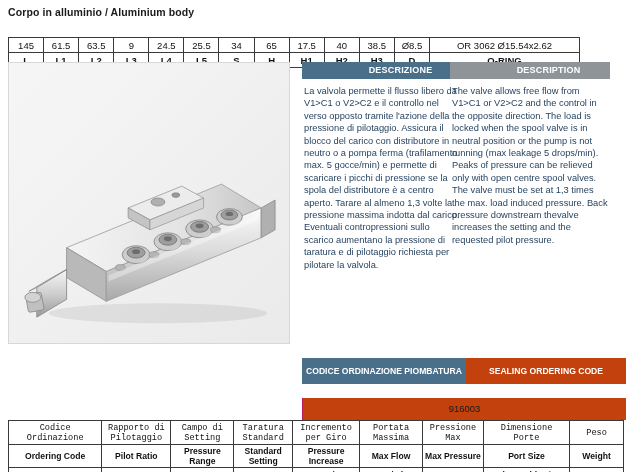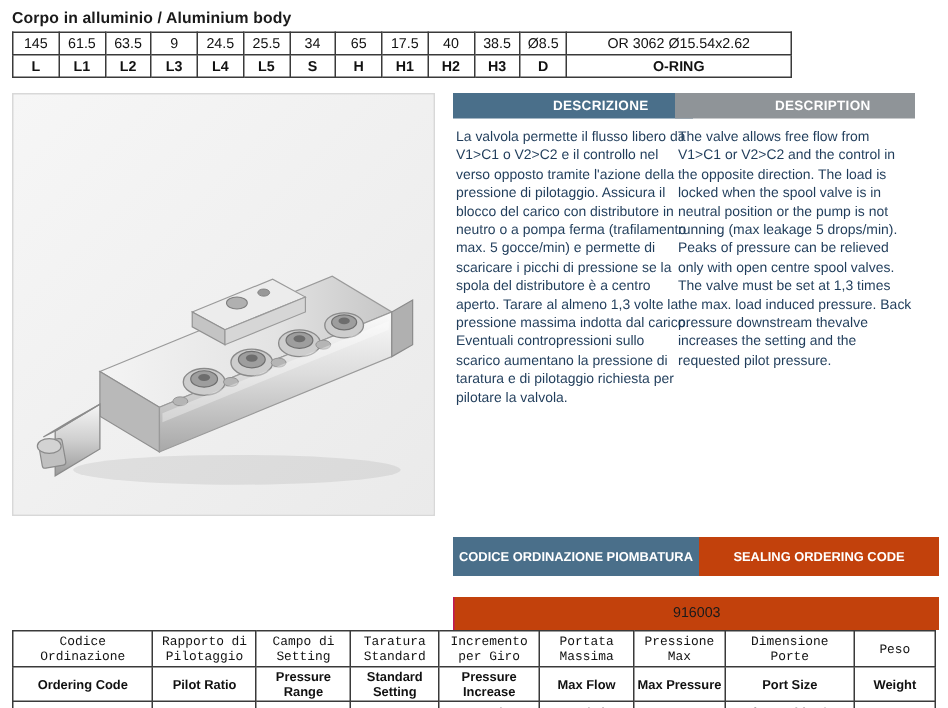--- a/index.html
+++ b/index.html
@@ -22,26 +22,26 @@
   .top-section {
     position: absolute;
     left: 8px;
     top: 6px;
     width: 616px;
   }
   .top-title {
     font-size: 10.5px;
     font-weight: bold;
     color: #1a1a1a;
-    margin-bottom: 3px;
+    margin-bottom: 19px;
     letter-spacing: 0.1px;
   }
   table.dim-table {
     border-collapse: collapse;
-    width: 520px;
+    width: 572px;
     table-layout: fixed;
   }
   table.dim-table td {
     border: 1px solid #3a3a3a;
     text-align: center;
     height: 15px;
     font-size: 9.5px;
     padding: 0 1px;
     color: #111;
     background: #ffffff;

